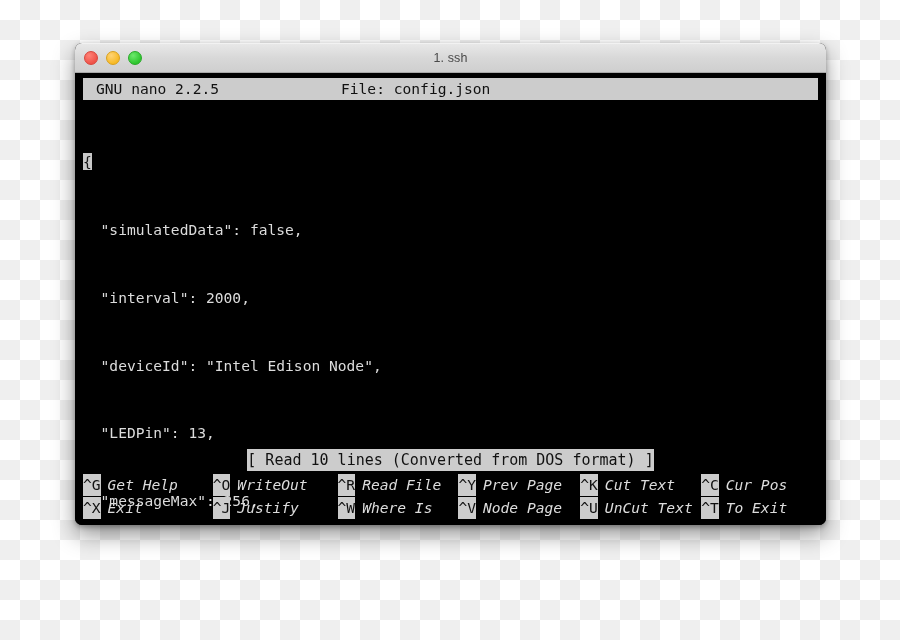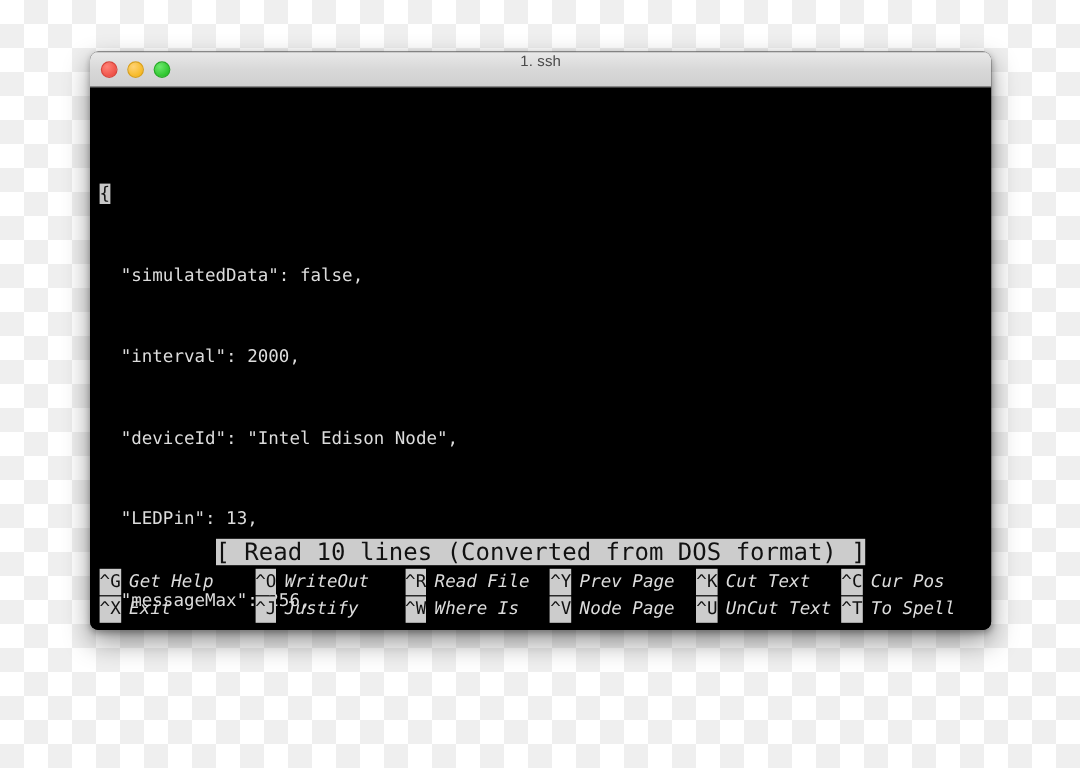--- a/index.html
+++ b/index.html
@@ -34,21 +34,21 @@
   }
 
   
   #title-bar {
     position: relative;
     height: 28px;
     background: linear-gradient(to bottom, #e8e8e8 0%, #d8d8d8 50%, #cfcfcf 100%);
     border-bottom: 1px solid #a9a9a9;
     border-top: 1px solid #f2f2f2;
     display: flex;
-    align-items: flex-start;
+    align-items: center;
   }
   .traffic-lights {
     position: absolute;
     left: 9px;
     top: 0;
     height: 28px;
     display: flex;
     align-items: center;
     gap: 8px;
   }
@@ -125,21 +125,21 @@
     height: 22px;
     display: flex;
     justify-content: center;
     align-items: center;
   }
   #status-message {
     background: #cccccc;
     color: #111111;
     white-space: pre;
     font-family: "DejaVu Sans Mono", "Liberation Mono", monospace;
-    font-size: 20px;
+    font-size: 15px;
     line-height: 20px;
     padding: 1px 0;
   }
 
   
   #shortcut-bar {
     position: absolute;
     left: 8px;
     right: 6px;
     bottom: 6px;
@@ -185,20 +185,24 @@
     <div class="traffic-lights">
       <span class="light light-close"></span>
       <span class="light light-min"></span>
       <span class="light light-max"></span>
     </div>
     <div id="window-title">1. ssh</div>
   </div>
 
   <div id="terminal-body">
 
+    <div id="nano-header">
+      <span id="nano-version">GNU nano 2.2.5</span>
+      <span id="nano-file">File: config.json</span>
+    </div>
 
     <div id="editor-area">
       <div class="code-line"><span class="cursor-cell">{</span></div>
       <div class="code-line">  "simulatedData": false,</div>
       <div class="code-line">  "interval": 2000,</div>
       <div class="code-line">  "deviceId": "Intel Edison Node",</div>
       <div class="code-line">  "LEDPin": 13,</div>
       <div class="code-line">  "messageMax": 256,</div>
       
       
@@ -255,19 +259,19 @@
         <div class="shortcut-item col-4">
           <span class="sc-key">^V</span>
           <span class="sc-label">Node Page</span>
         </div>
         <div class="shortcut-item col-5">
           <span class="sc-key">^U</span>
           <span class="sc-label">UnCut Text</span>
         </div>
         <div class="shortcut-item col-6">
           <span class="sc-key">^T</span>
-          <span class="sc-label">To Spell</span>
+          <span class="sc-label">To Exit</span>
         </div>
       </div>
 
     </div>
   </div>
 </div>
 
 </body></html>

